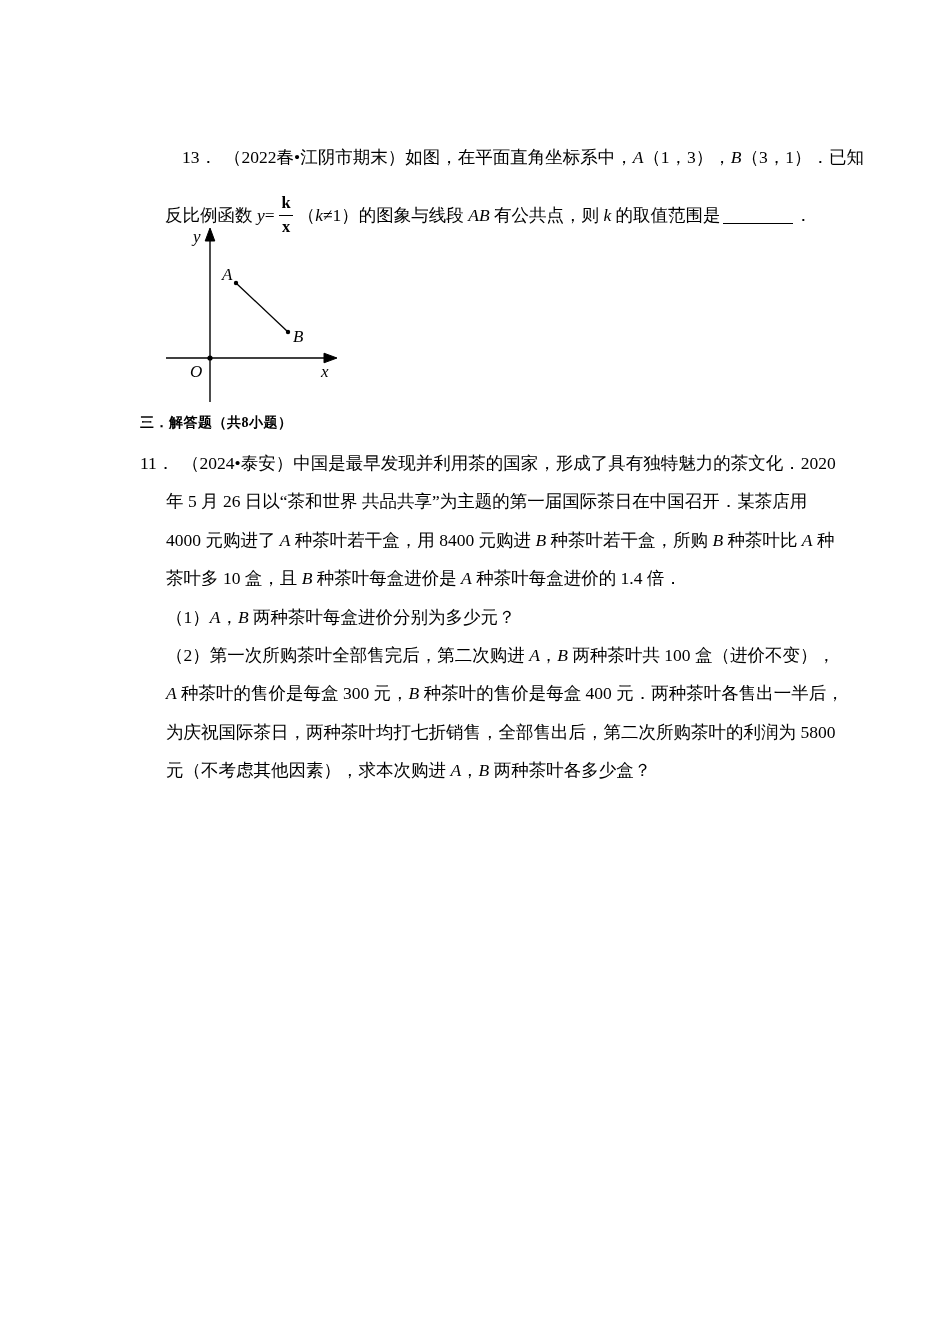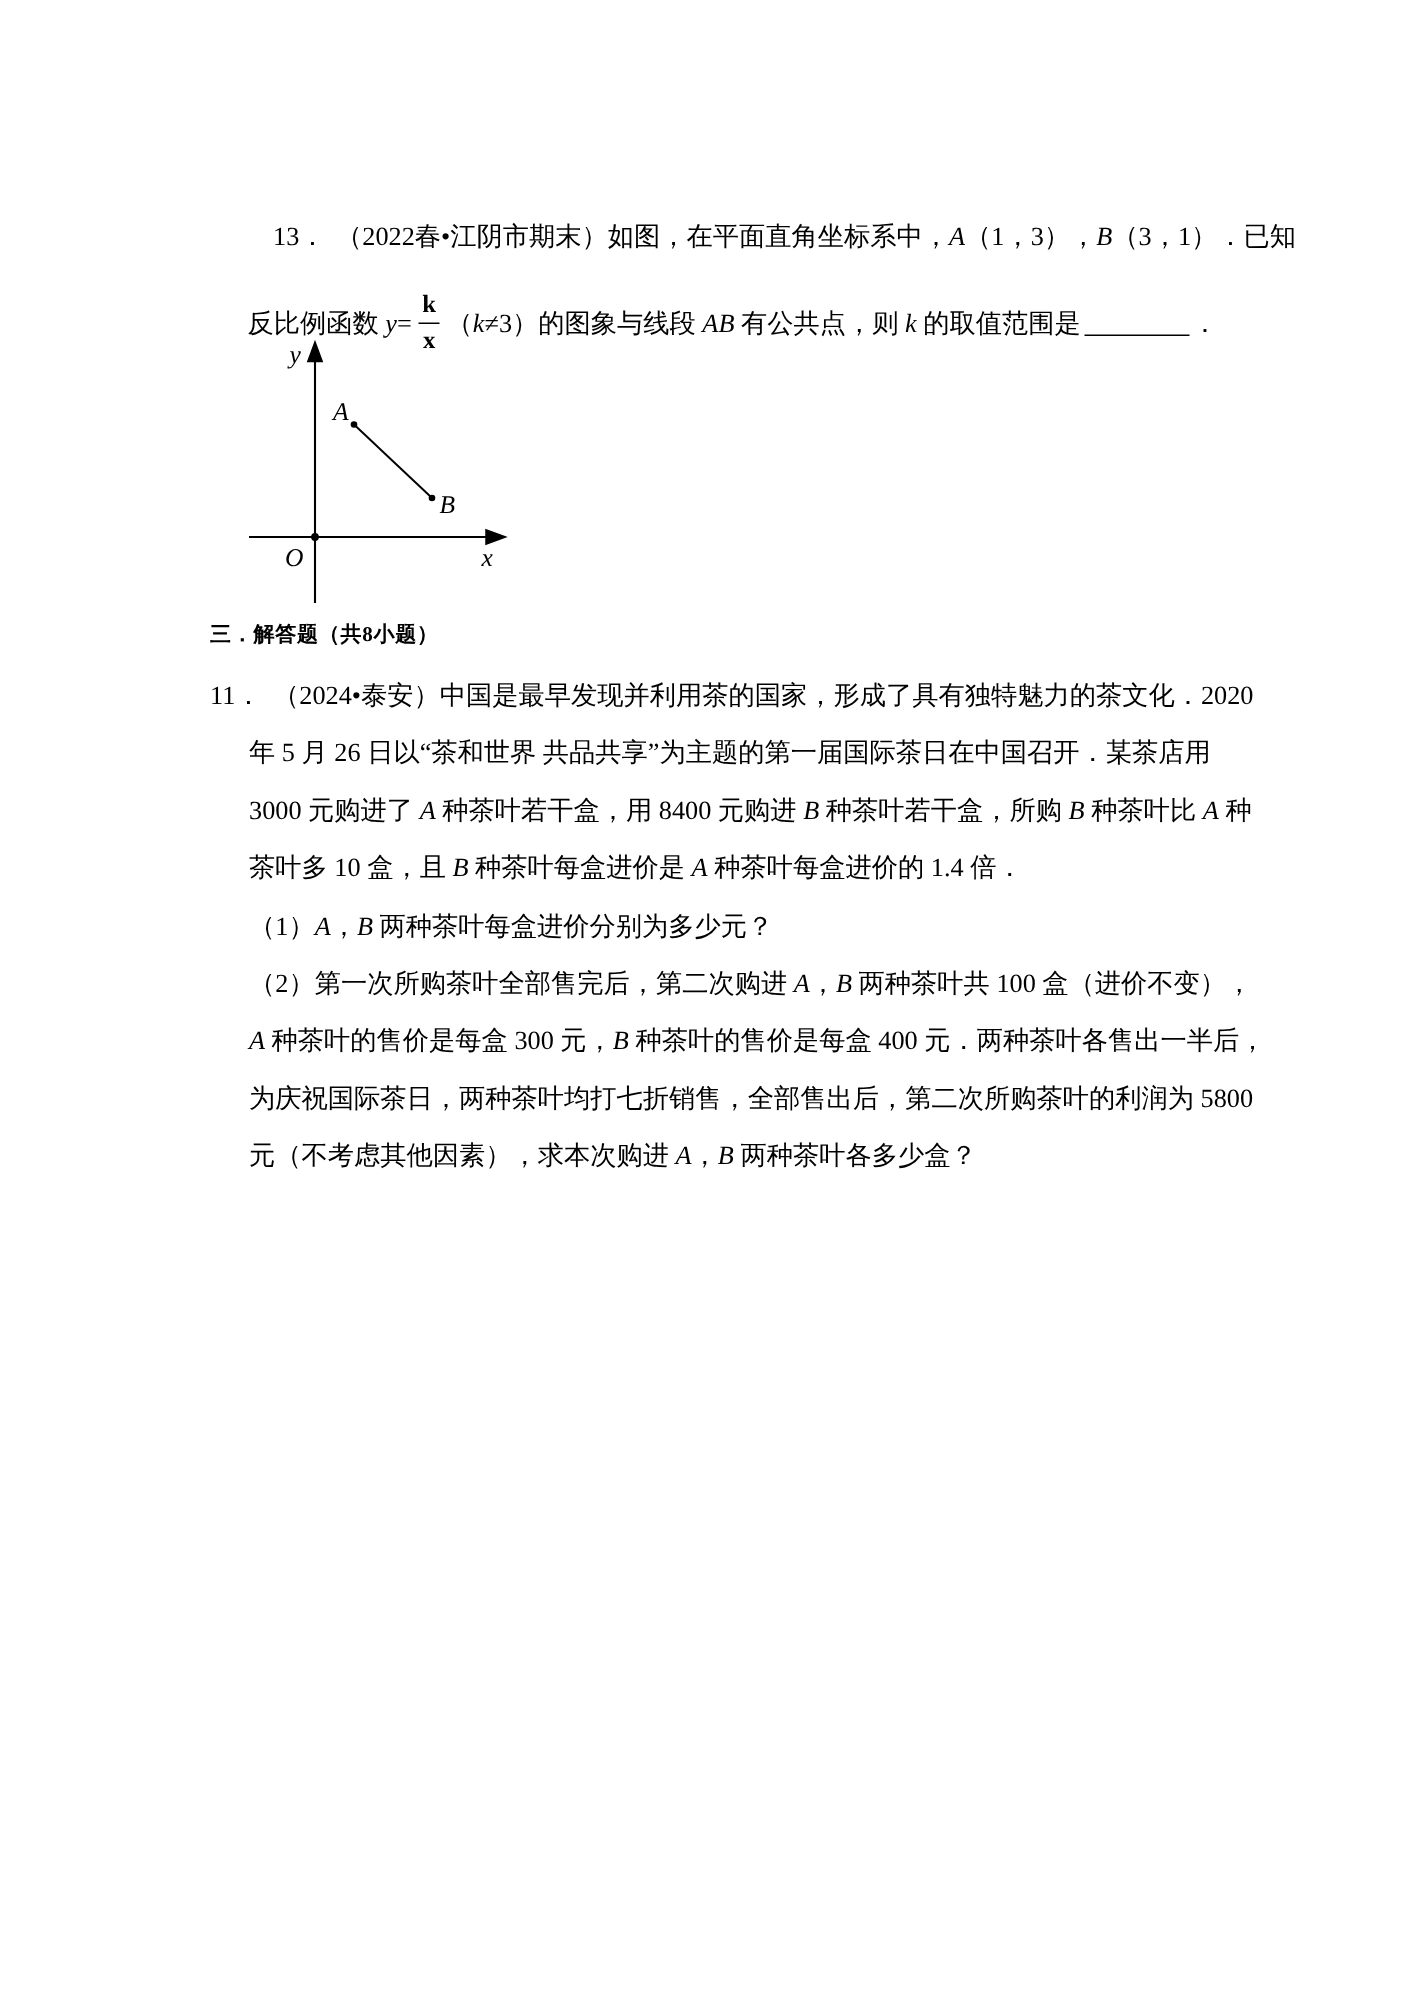--- a/index.html
+++ b/index.html
@@ -41,21 +41,21 @@
   <div class="abs" style="left:140px;top:145px;margin-left:42px;">
     <span class="qnum">13．</span><span><span>（2022春•江阴市期末）如图，在平面直角坐标系中，</span><span class="it">A</span><span>（1，3），</span><span class="it">B</span><span>（3，1）．已知</span></span>
   </div>
 
   <div class="abs eqrow" style="left:165px;top:192px;">
     <span><span>反比例函数 </span><span class="it">y</span><span>=</span></span>
     <span class="frac">
       <span class="fnum">k</span>
       <span class="fden">x</span>
     </span>
-    <span><span>（</span><span class="it">k</span><span>≠3）的图象与线段 </span><span class="it">AB</span><span> 有公共点，则 </span><span class="it">k</span><span> 的取值范围是 </span></span>
+    <span><span>（</span><span class="it">k</span><span>≠1）的图象与线段 </span><span class="it">AB</span><span> 有公共点，则 </span><span class="it">k</span><span> 的取值范围是 </span></span>
     <span class="blank"></span>
     <span>．</span>
   </div>
 
   <svg class="abs fig" style="left:160px;top:226px;" width="190" height="185" viewBox="0 0 190 185">
 
     <line x1="50" y1="12" x2="50" y2="176" stroke-width="1.4"></line>
     <path d="M50 2 L45.2 15 L54.8 15 Z" fill="#000"></path>
 
     <line x1="6" y1="132" x2="168" y2="132" stroke-width="1.4"></line>
@@ -74,21 +74,21 @@
     <text x="133" y="116">B</text>
   </svg>
 
   <div class="abs section-header" style="left:140px;top:414px;">三．解答题（共8小题）</div>
 
   <div class="abs" style="left:140px;top:444px;">
     <div class="line">
       <span class="qnum">11．</span><span><span>（2024•泰安）中国是最早发现并利用茶的国家，形成了具有独特魅力的茶文化．2020</span></span>
     </div>
     <div class="line indent"><span>年 5 月 26 日以“茶和世界 共品共享”为主题的第一届国际茶日在中国召开．某茶店用</span></div>
-    <div class="line indent"><span>3000 元购进了 </span><span class="it">A</span><span> 种茶叶若干盒，用 8400 元购进 </span><span class="it">B</span><span> 种茶叶若干盒，所购 </span><span class="it">B</span><span> 种茶叶比 </span><span class="it">A</span><span> 种</span></div>
+    <div class="line indent"><span>4000 元购进了 </span><span class="it">A</span><span> 种茶叶若干盒，用 8400 元购进 </span><span class="it">B</span><span> 种茶叶若干盒，所购 </span><span class="it">B</span><span> 种茶叶比 </span><span class="it">A</span><span> 种</span></div>
     <div class="line indent"><span>茶叶多 10 盒，且 </span><span class="it">B</span><span> 种茶叶每盒进价是 </span><span class="it">A</span><span> 种茶叶每盒进价的 1.4 倍．</span></div>
     <div class="line indent"><span>（1）</span><span class="it">A</span><span>，</span><span class="it">B</span><span> 两种茶叶每盒进价分别为多少元？</span></div>
     <div class="line indent"><span>（2）第一次所购茶叶全部售完后，第二次购进 </span><span class="it">A</span><span>，</span><span class="it">B</span><span> 两种茶叶共 100 盒（进价不变），</span></div>
     <div class="line indent"><span class="it">A</span><span> 种茶叶的售价是每盒 300 元，</span><span class="it">B</span><span> 种茶叶的售价是每盒 400 元．两种茶叶各售出一半后，</span></div>
     <div class="line indent"><span>为庆祝国际茶日，两种茶叶均打七折销售，全部售出后，第二次所购茶叶的利润为 5800</span></div>
     <div class="line indent"><span>元（不考虑其他因素），求本次购进 </span><span class="it">A</span><span>，</span><span class="it">B</span><span> 两种茶叶各多少盒？</span></div>
   </div>
 
 </div>
 

